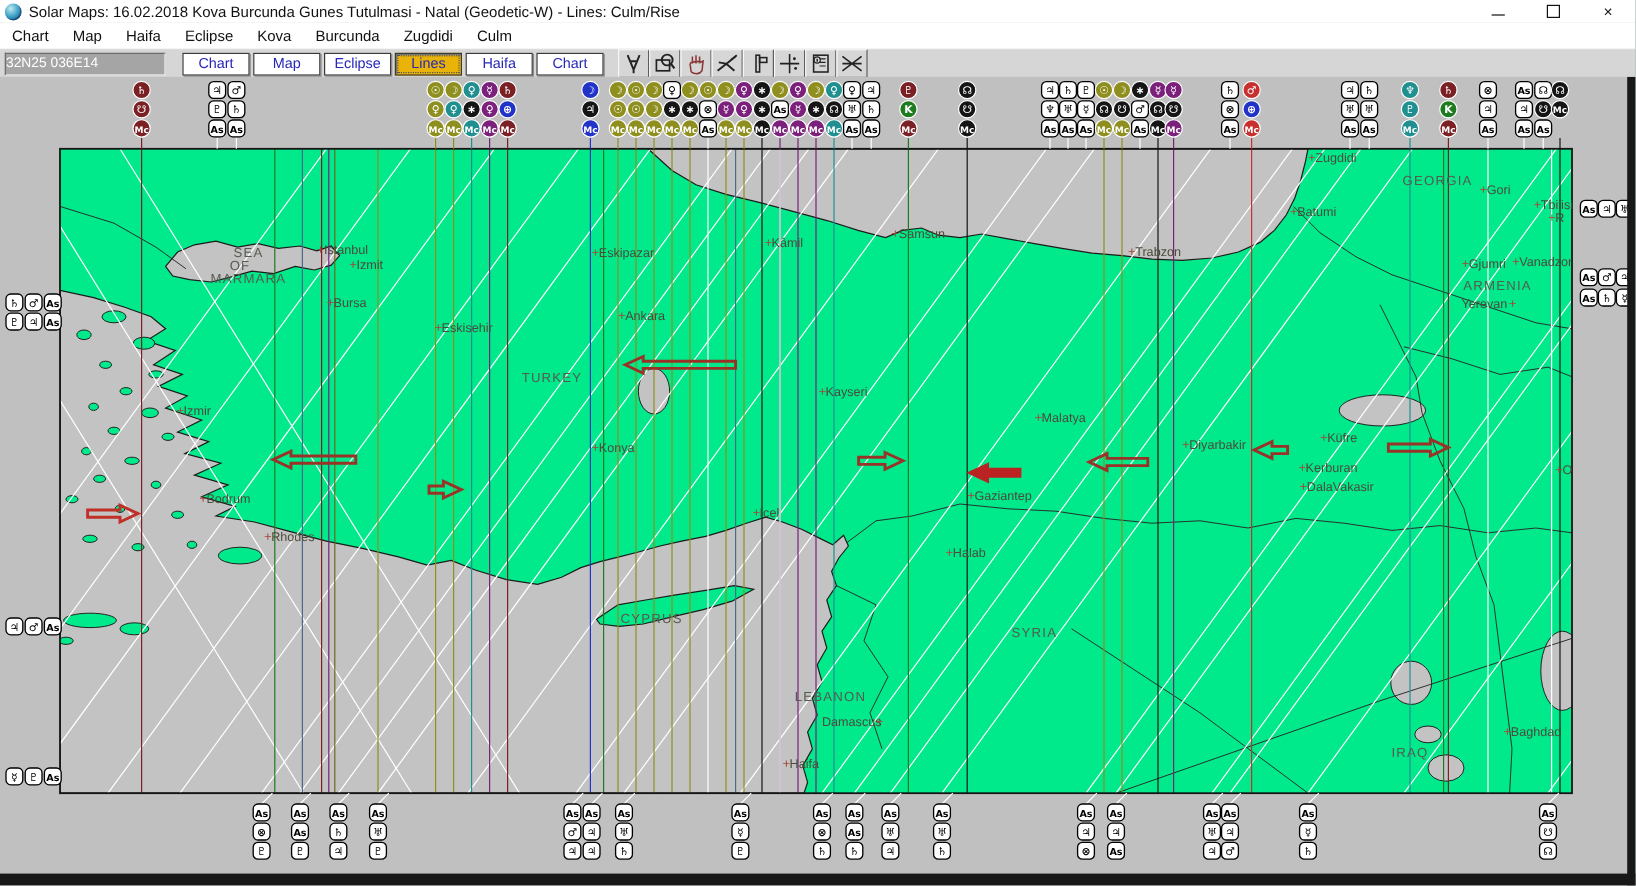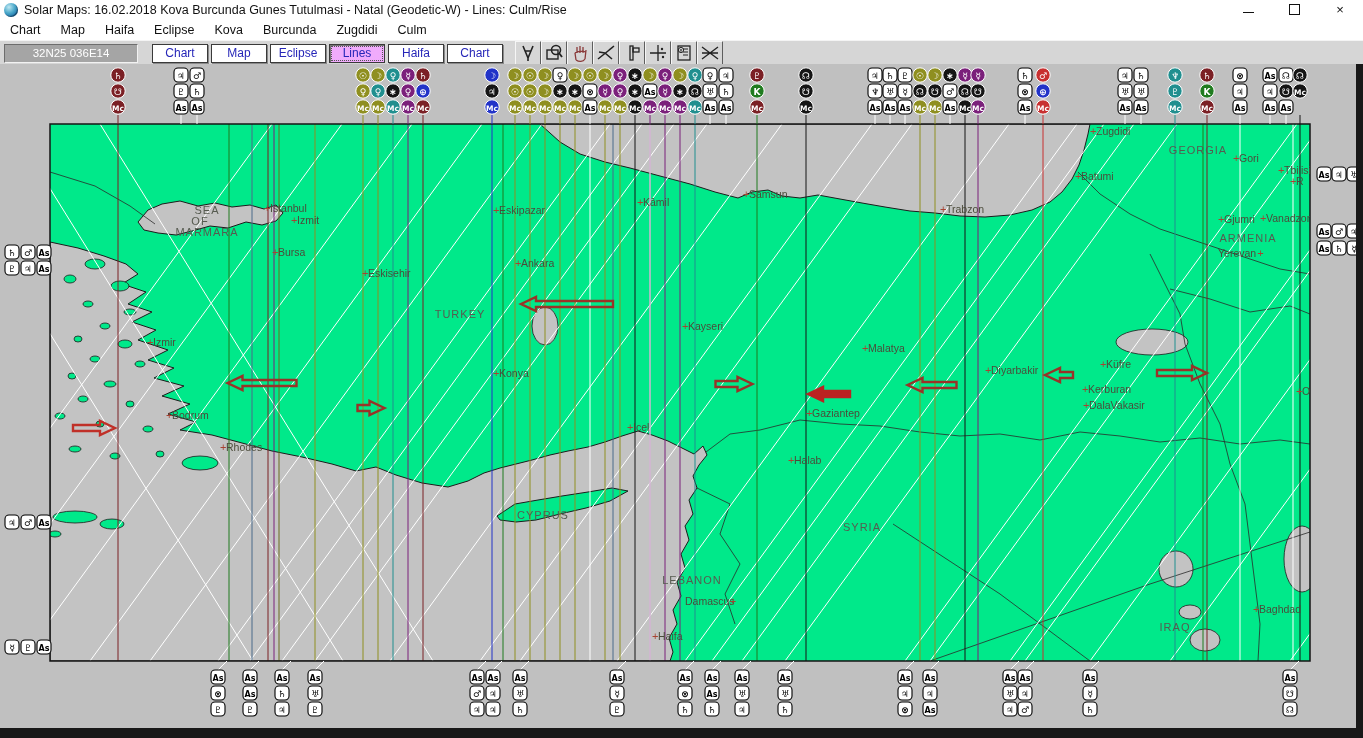--- a/index.html
+++ b/index.html
@@ -13,27 +13,27 @@
   .win-ctl{width:46px;display:flex;align-items:center;justify-content:center;font-size:13px;color:#111;}
   .ctl-box{width:9px;height:9px;border:1px solid #111;display:inline-block;}
   .ctl-min{width:11px;height:1px;background:#111;display:inline-block;margin-top:6px;}
   
   .menubar{height:21px;background:#ffffff;display:flex;align-items:center;font-size:12.5px;color:#111;}
   .menu-item{padding:2px 10px;}
   
   .toolbar{height:24px;background:#d6d6d6;border-top:1px solid #f4f4f4;border-bottom:1px solid #9a9a9a;
     display:flex;align-items:center;}
   .coordbox{width:132px;height:17px;margin-left:4px;background:#a5a5a5;color:#fff;
-    font-size:11.5px;text-align:center;line-height:17px;
+    font-size:11.5px;text-align:left;line-height:17px;
     border-top:1px solid #6d6d6d;border-left:1px solid #6d6d6d;
     border-bottom:1px solid #f2f2f2;border-right:1px solid #f2f2f2;}
   .tbtns{display:flex;margin-left:14px;gap:3px;}
   .tbtn{min-width:44px;height:17px;background:#fff;border:1px solid #3a3a3a;
     box-shadow:1px 1px 0 #8a8a8a;color:#2626b8;font-size:12px;line-height:16px;text-align:center;padding:0 5px;}
-  .tbtn.pressed{background:#f0abfc;box-shadow:inset 1px 1px 0 #777;outline:1px dotted #555;outline-offset:-3px;}
+  .tbtn.pressed{background:#eab308;box-shadow:inset 1px 1px 0 #777;outline:1px dotted #555;outline-offset:-3px;}
   .ibtns{display:flex;margin-left:12px;}
   .ibtn{width:24px;height:22px;background:#d6d6d6;display:flex;align-items:center;justify-content:center;
     border-top:1px solid #f6f6f6;border-left:1px solid #f6f6f6;border-right:1px solid #5e5e5e;border-bottom:1px solid #5e5e5e;}
   .ibtn svg{display:block;}
   
   .canvas{position:absolute;left:0;top:64px;width:1363px;height:674px;background:#c0c0c0;}
   svg text{font-family:"Liberation Sans",sans-serif;}
   text.glyph{font-family:"DejaVu Sans",sans-serif;}
 </style>
 </head>

